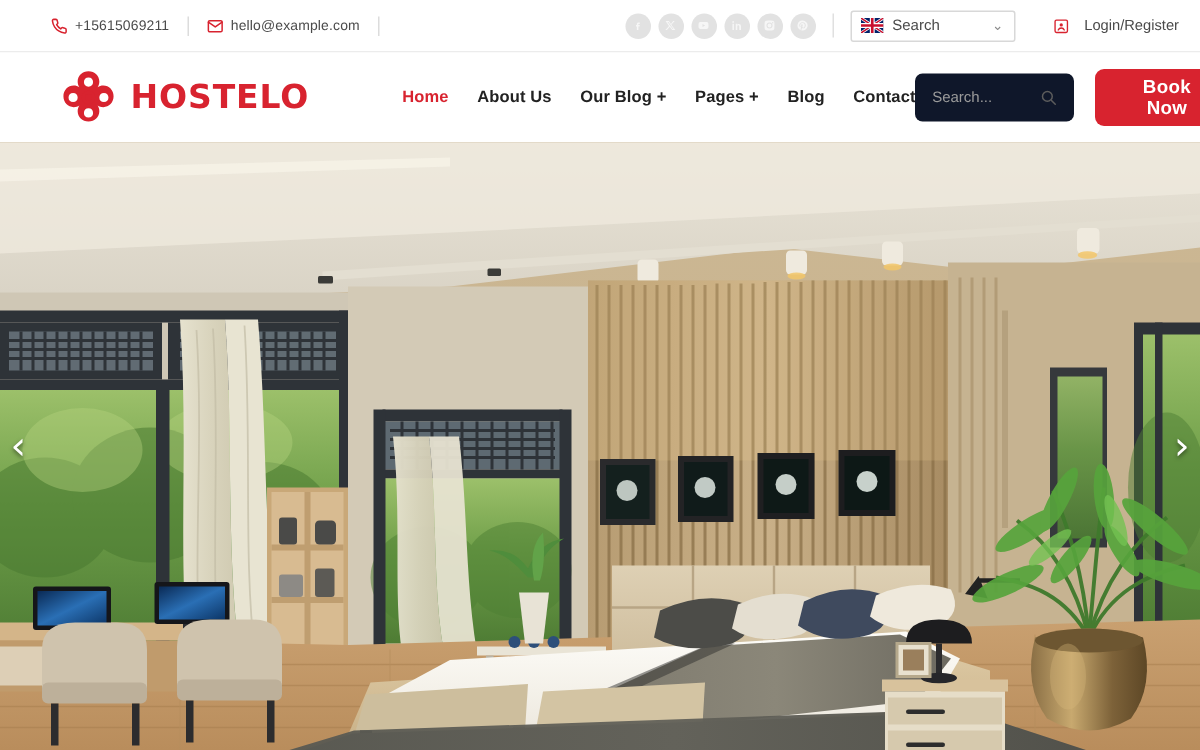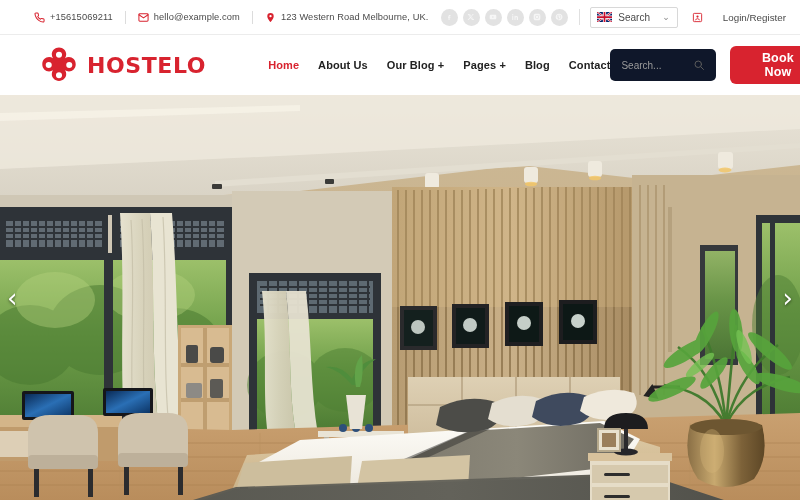--- a/index.html
+++ b/index.html
@@ -58,22 +58,22 @@
     width: 110px;
     background: #fff;
     font-size: 10px;
     color: #4a4a4a;
   }
   .flag { width: 15px; height: 10px; flex: 0 0 auto; display:block; }
   .lang-label { flex: 1 1 auto; }
   .chev { color: #8a8a8a; font-size: 9px; line-height: 1; }
 
   .login {
-    display: flex; align-items: center; gap: 20px;
-    margin-left: 14px; font-size: 9.8px; color: #4a4a4a;
+    display: flex; align-items: center; gap: 10px;
+    margin-left: 25px; font-size: 9.8px; color: #4a4a4a;
     white-space: nowrap;
   }
   .login-icon { width:11px; height:11px; display:block; }
 
   
   .header {
     height: 60px;
     display: flex; align-items: center;
     padding: 0 18px 0 40px;
     background: #fff;
@@ -147,28 +147,20 @@
           <svg viewBox="0 0 24 24" fill="none" stroke="currentColor" stroke-width="2.2" stroke-linecap="round" stroke-linejoin="round">
             <rect x="2" y="4" width="20" height="16" rx="2"></rect>
               <path d="m2 6 10 7L22 6"></path>
           </svg>
         </span>
         <span>hello@example.com</span>
       </div>
 
       <div class="vdiv"></div>
 
-      <div class="contact-item">
-        <span class="mini-icon">
-          <svg viewBox="0 0 24 24" fill="currentColor">
-            <path d="M12 2a7 7 0 0 0-7 7c0 5 7 13 7 13s7-8 7-13a7 7 0 0 0-7-7zm0 9.5A2.5 2.5 0 1 1 12 6.5a2.5 2.5 0 0 1 0 5z"></path>
-          </svg>
-        </span>
-        <span>123 Western Road Melbourne, UK.</span>
-      </div>
 
     </div>
 
     <div class="spacer"></div>
 
     <div class="socials">
       <a class="soc">
         <svg viewBox="0 0 24 24">
             <path d="M14 9h2.5V6H14c-2 0-3.3 1.3-3.3 3.3V11H9v3h1.7v7h3.1v-7h2.3l.4-3h-2.7V9.6c0-.4.3-.6.7-.6z"></path>
           </svg>

